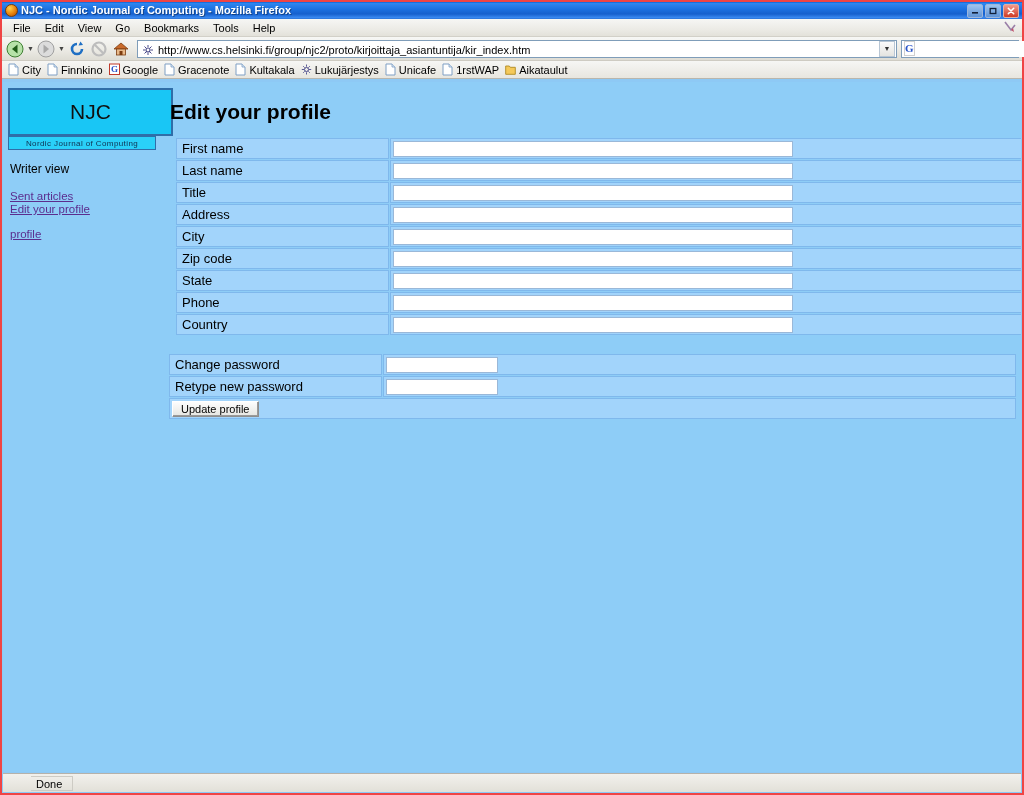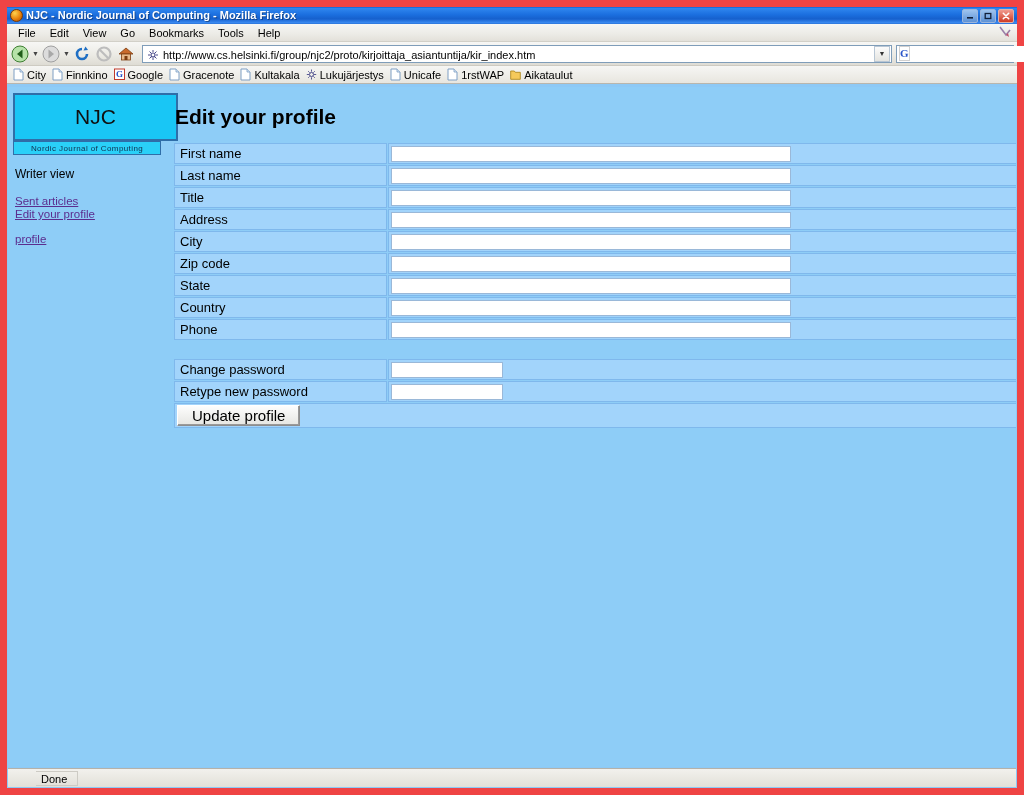--- a/index.html
+++ b/index.html
@@ -6,21 +6,21 @@
     margin: 0; padding: 0;
     width: 1024px; height: 795px;
     overflow: hidden;
     font-family: "Liberation Sans", sans-serif;
     background: #8ec9f5;
   }
   #app {
     position: relative;
     width: 1024px; height: 795px;
     background: #8ec9f5;
-    border: 7px solid #ef4444;
+    border: 2px solid #ef4444;
     box-sizing: border-box;
   }
 
   
   .titlebar {
     height: 17px;
     background: linear-gradient(to bottom, #0a62d4 0%, #2f86ef 8%, #1b6fdf 45%, #1660cd 70%, #3e8ef5 95%, #1b5fc2 100%);
     display: flex; align-items: center;
     padding: 0 2px;
     box-sizing: border-box;
@@ -224,21 +224,21 @@
     margin: 14px 0 13px 3px;
     color: #000;
     font-family: "Liberation Sans", sans-serif;
   }
 
   table.profile {
     border-collapse: separate;
     border-spacing: 1px;
     width: 849px;
     background: transparent;
-    margin-left: 1px;
+    margin-left: 8px;
   }
   table.profile td {
     background: #a2d4fb;
     border: 1px solid #7fb8ec;
     padding: 0;
     height: 21px;
     box-sizing: border-box;
   }
   td.lbl {
     width: 213px;
@@ -271,23 +271,23 @@
   }
   table.pwdtable td {
     background: #a2d4fb;
     border: 1px solid #7fb8ec;
     padding: 0;
     height: 21px;
     box-sizing: border-box;
   }
   td.btncell { padding-left: 2px !important; }
   button.update {
-    font-size: 15px;
+    font-size: 11px;
     font-family: "Liberation Sans", sans-serif;
-    padding: 1px 14px;
+    padding: 1px 8px;
     background: linear-gradient(to bottom,#fdfdfd,#e6e6e2);
     border: 1px solid #8e8e8e;
     border-top-color: #fff;
     border-left-color: #fff;
     box-shadow: inset -1px -1px 0 #9a9a9a;
     color: #000;
     margin: 1px 0;
   }
 
   
@@ -532,27 +532,27 @@
                 <input class="txt" type="text" value="" style="">
               </td>
             </tr>
             <tr>
               <td class="lbl">State</td>
               <td class="fld">
                 <input class="txt" type="text" value="" style="">
               </td>
             </tr>
             <tr>
+              <td class="lbl">Phone</td>
+              <td class="fld">
+                <input class="txt" type="text" value="" style="">
+              </td>
+            </tr>
+            <tr>
               <td class="lbl">Country</td>
-              <td class="fld">
-                <input class="txt" type="text" value="" style="">
-              </td>
-            </tr>
-            <tr>
-              <td class="lbl">Phone</td>
               <td class="fld">
                 <input class="txt" type="text" value="" style="">
               </td>
             </tr>
           </tbody>
         </table>
 
         <table class="pwdtable">
           <tbody>
             <tr>

